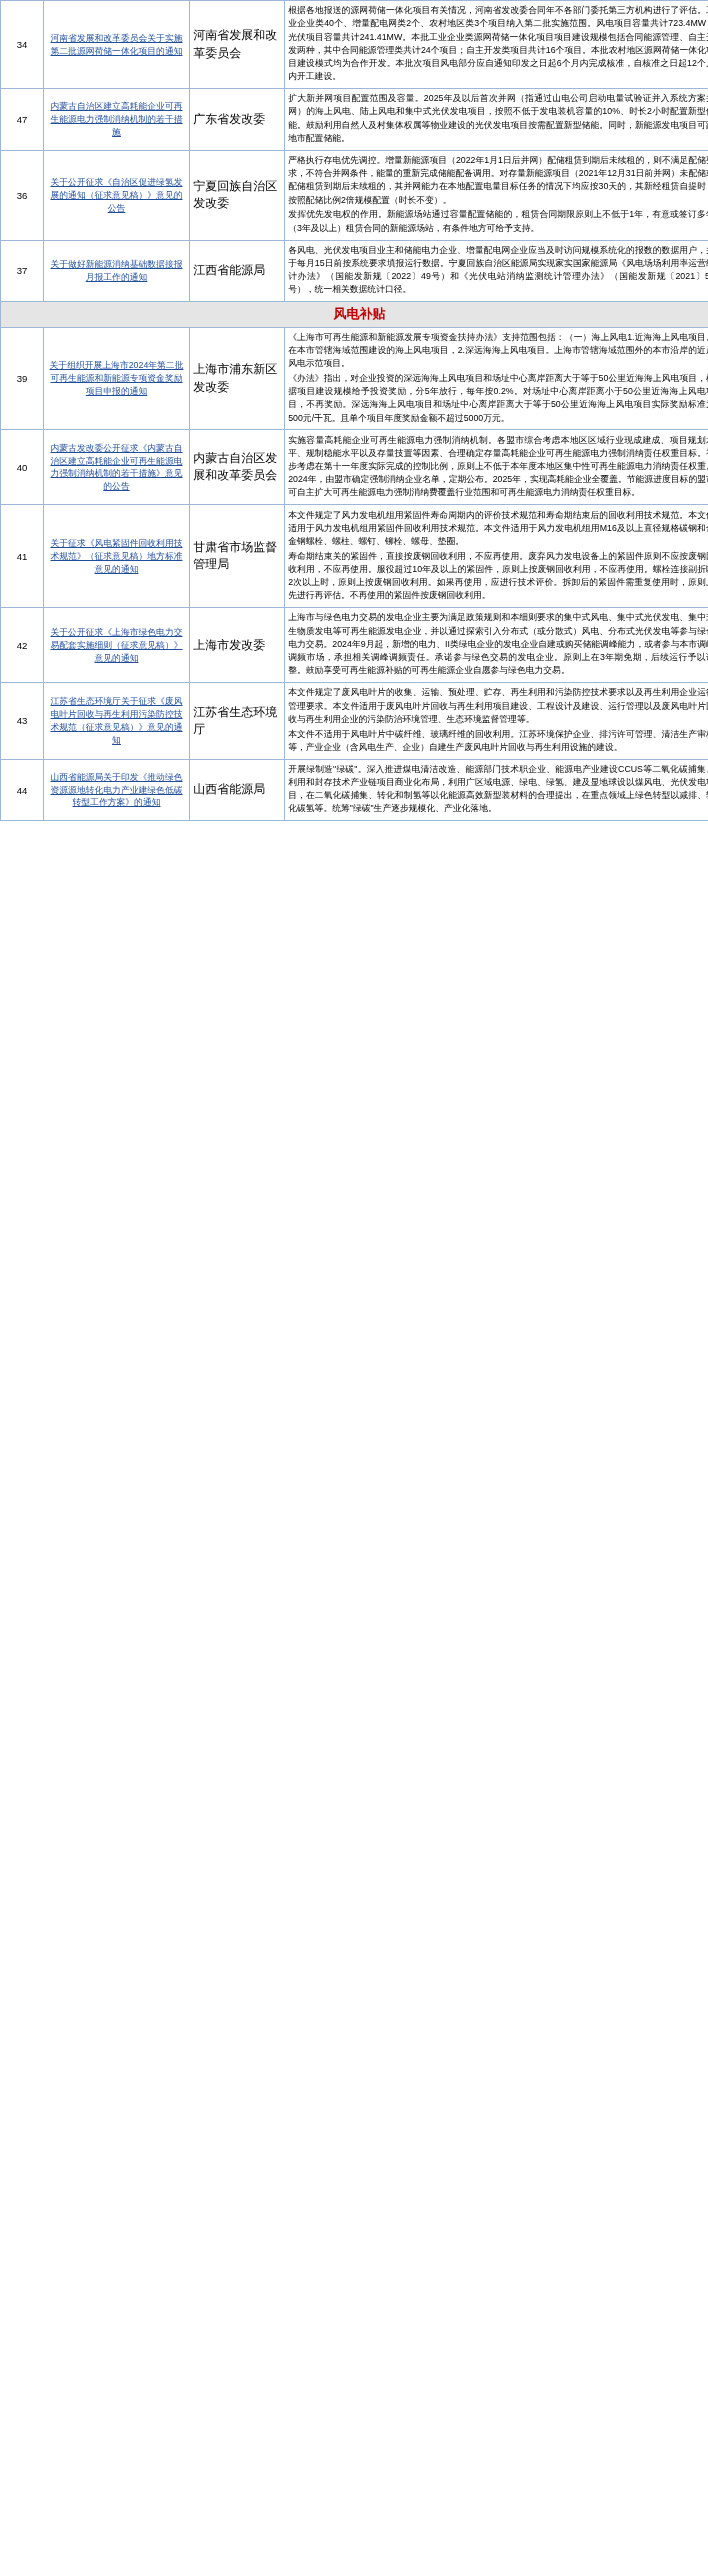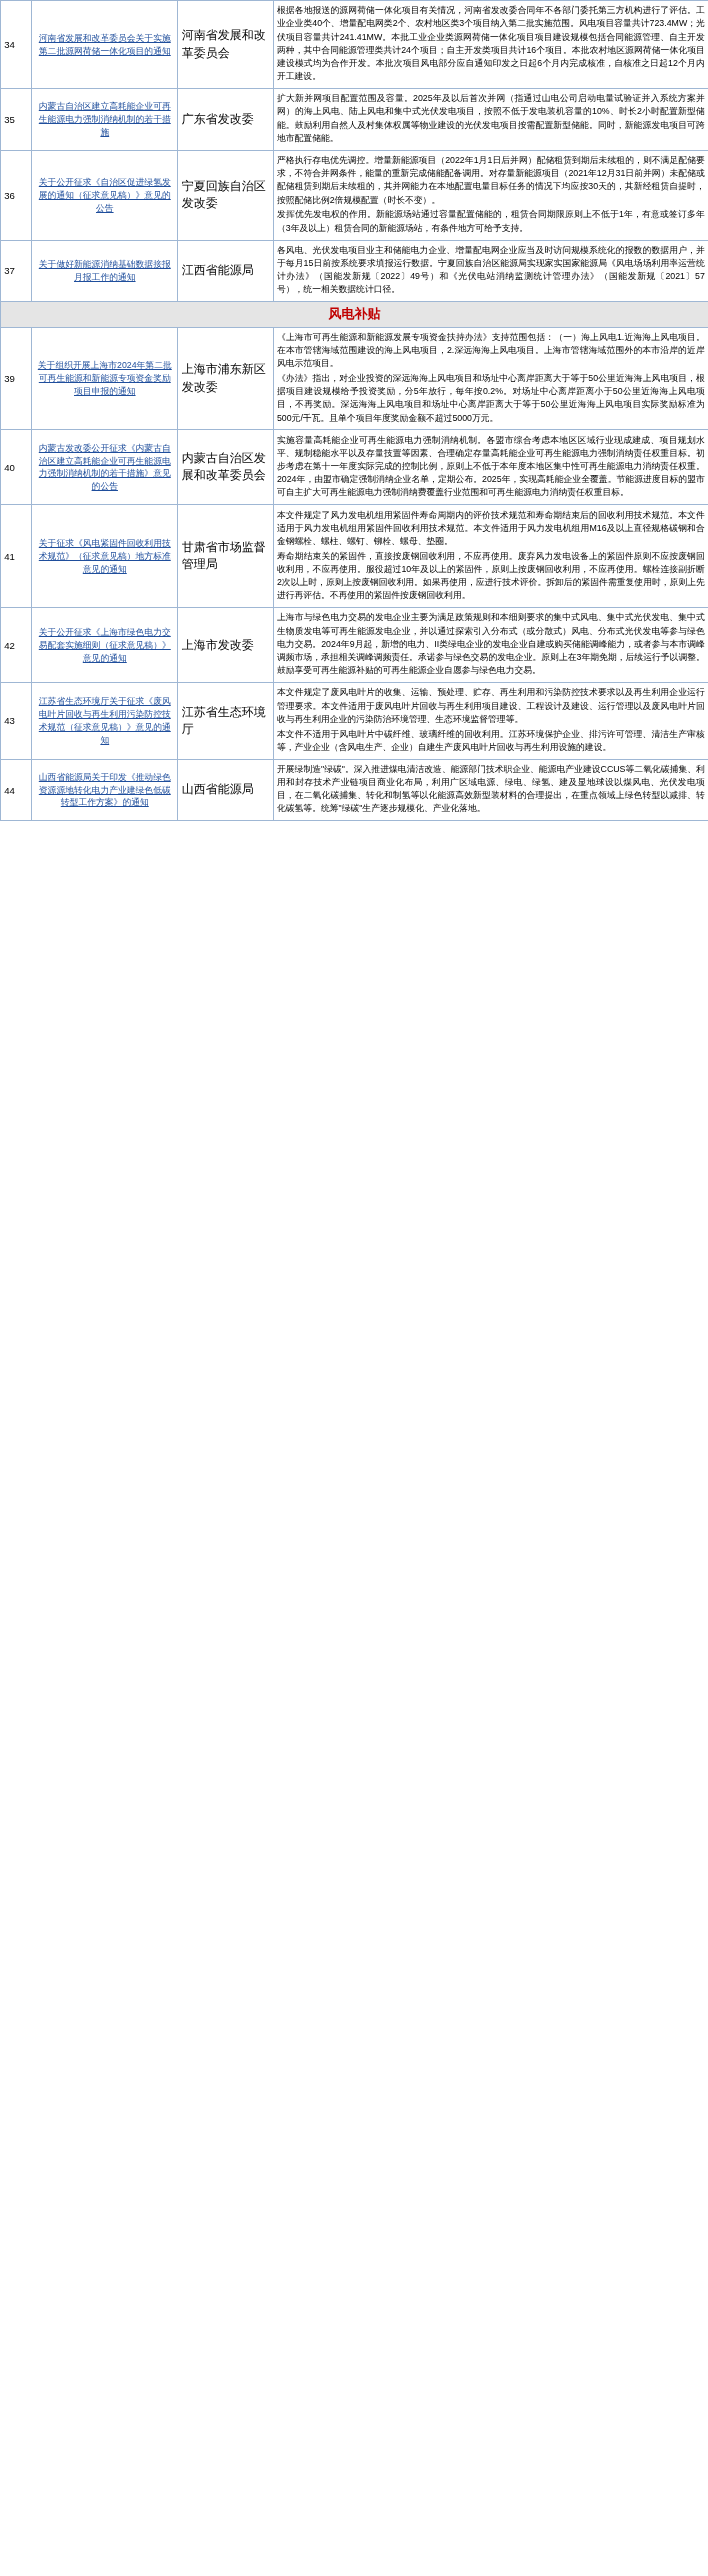--- a/index.html
+++ b/index.html
@@ -15,21 +15,21 @@
   table.policy-table {
     width: 709px;
     border-collapse: collapse;
     table-layout: fixed;
   }
   table.policy-table td, table.policy-table th {
     border: 0.8px solid #9fb7d4;
     vertical-align: middle;
     padding: 3.2px 3.2px;
   }
-  .col-num    { width: 31px;  font-size: 9.6px; }
+  .col-num    { width: 43px;  text-align: center; font-size: 9.6px; }
   .col-title  { width: 146px; text-align: center; font-size: 8.8px; color: #1f4e9c; line-height: 1.45; text-decoration: underline; }
   .col-org    { width: 95px; font-size: 12px; line-height: 1.45; }
   .col-body   { width: 434px; text-align: justify; font-size: 8.8px; line-height: 1.5; vertical-align: top; }
   .section-row td {
     text-align: center;
     font-weight: bold;
     color: #c00000;
     font-size: 13px;
     background: #e5e5e5;
     padding: 4px 0;
@@ -45,21 +45,21 @@
 
     <tr>
       <td class="col-num">34</td>
       <td class="col-title">河南省发展和改革委员会关于实施第二批源网荷储一体化项目的通知</td>
       <td class="col-org">河南省发展和改革委员会</td>
       <td class="col-body cell-pad">
         <p class="para">根据各地报送的源网荷储一体化项目有关情况，河南省发改委合同年不各部门委托第三方机构进行了评估。工业企业类40个、增量配电网类2个、农村地区类3个项目纳入第二批实施范围。风电项目容量共计723.4MW；光伏项目容量共计241.41MW。本批工业企业类源网荷储一体化项目项目建设规模包括合同能源管理、自主开发两种，其中合同能源管理类共计24个项目；自主开发类项目共计16个项目。本批农村地区源网荷储一体化项目建设模式均为合作开发。本批次项目风电部分应自通知印发之日起6个月内完成核准，自核准之日起12个月内开工建设。</p>
       </td>
     </tr>
     <tr>
-      <td class="col-num">35</td>
+      <td class="col-num">47</td>
       <td class="col-title">内蒙古自治区建立高耗能企业可再生能源电力强制消纳机制的若干措施</td>
       <td class="col-org">广东省发改委</td>
       <td class="col-body cell-pad">
         <p class="para">扩大新并网项目配置范围及容量。2025年及以后首次并网（指通过山电公司启动电量试验证并入系统方案并网）的海上风电、陆上风电和集中式光伏发电项目，按照不低于发电装机容量的10%、时长2小时配置新型储能。鼓励利用自然人及村集体权属等物业建设的光伏发电项目按需配置新型储能。同时，新能源发电项目可跨地市配置储能。</p>
       </td>
     </tr>
     <tr>
       <td class="col-num">36</td>
       <td class="col-title">关于公开征求《自治区促进绿氢发展的通知（征求意见稿）》意见的公告</td>
       <td class="col-org">宁夏回族自治区发改委</td>

